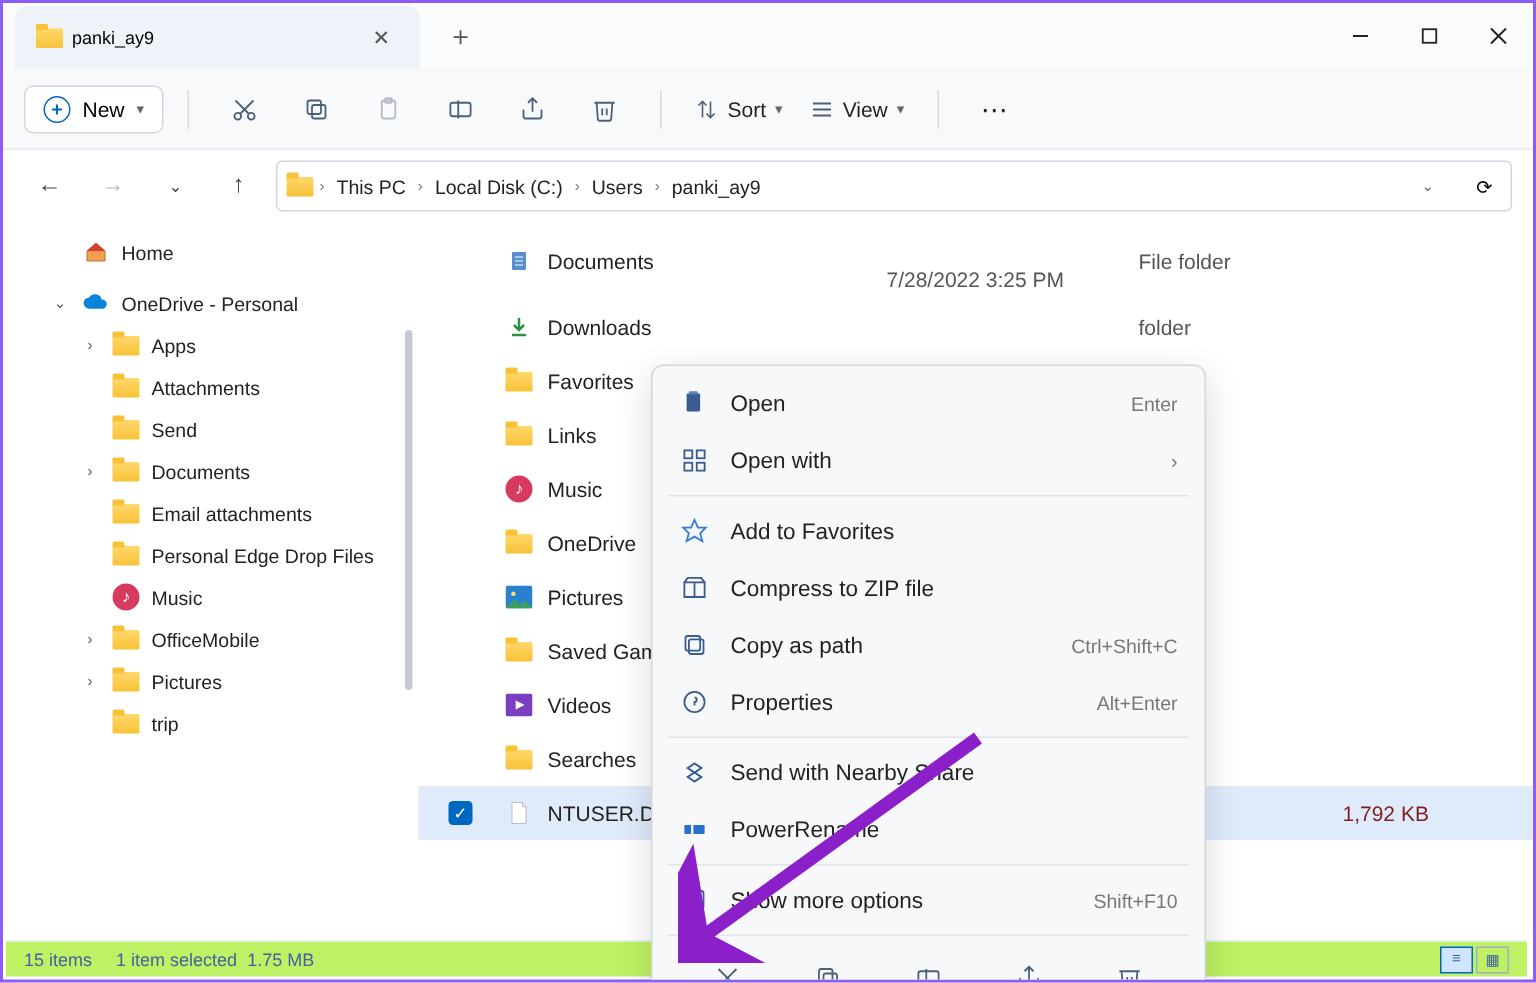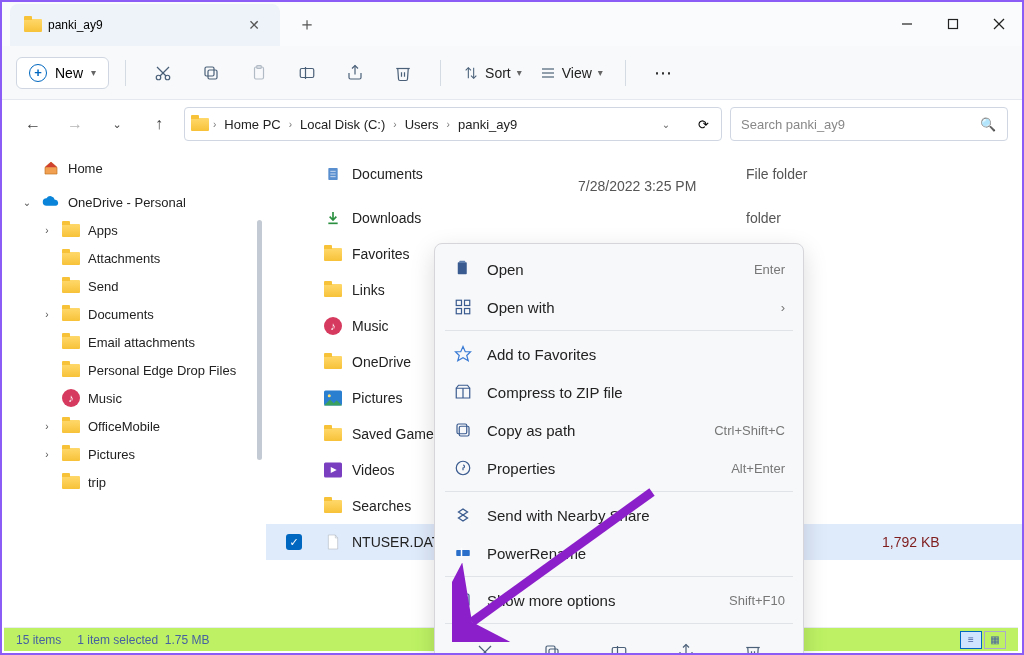--- a/index.html
+++ b/index.html
@@ -28,21 +28,21 @@
 .navbar { height: 48px; display: flex; align-items: center; padding: 0 14px; gap: 8px; }
 .nav-ic { width: 34px; height: 34px; display: flex; align-items: center; justify-content: center; color: #444; font-size: 16px; }
 .addrbox { flex: 1; height: 34px; border: 1px solid #d0d7e2; border-radius: 4px; display: flex; align-items: center; padding: 0 6px; gap: 4px; font-size: 13px; }
 .crumb { padding: 2px 4px; color: #222; }
 .crumb-sep { color: #777; font-size: 10px; }
 .addrbox .spacer { flex: 1; }
 .searchbox { width: 278px; height: 34px; border: 1px solid #d0d7e2; border-radius: 4px; display: flex; align-items: center; padding: 0 10px; font-size: 13px; color: #888; }
 
 
 .main { display: flex; height: 485px; }
-.sidebar { width: 264px; border: none; padding: 6px 0; overflow: hidden; position: relative; }
+.sidebar { width: 264px; border: none; padding: 6px 0; overflow: hidden; position: relative; margin-left: 13px; }
 .sidebar::after { content: ""; position: absolute; right: 4px; top: 72px; width: 5px; height: 240px; background: #c4cad3; border-radius: 3px; }
 .side-item { display: flex; align-items: center; gap: 8px; padding: 6px 8px 6px 18px; font-size: 13px; color: #222; }
 .side-item.lvl1 { padding-left: 38px; }
 .side-chev { width: 14px; font-size: 10px; color: #555; text-align: center; }
 .side-ico { width: 18px; height: 16px; display: flex; align-items: center; justify-content: center; }
 
 .content { flex: 1; position: relative; }
 .col-head { display: flex; border-bottom: 1px solid #e8ecf1; padding: 8px 0 8px 20px; font-size: 13px; color: #3a5b8f; }
 .col-head .ck-all { width: 16px; height: 16px; border: 1px solid #888; border-radius: 3px; margin-right: 20px; }
 .ch-name { width: 256px; display: flex; align-items: center; gap: 80px; }
@@ -192,36 +192,32 @@
 <div class="navbar">
   <div class="nav-ic">←</div>
   <div class="nav-ic" style="opacity:.4">→</div>
   <div class="nav-ic" style="font-size:11px">⌄</div>
   <div class="nav-ic">↑</div>
   <div class="addrbox">
     <div style="width:18px">
         <div class="yfold"></div>
       </div>
     <span class="crumb-sep">›</span>
-    <span class="crumb">Home PC</span>
+    <span class="crumb">This PC</span>
     <span class="crumb-sep">›</span>
     <span class="crumb">Local Disk (C:)</span>
     <span class="crumb-sep">›</span>
     <span class="crumb">Users</span>
     <span class="crumb-sep">›</span>
     <span class="crumb">panki_ay9</span>
     <div class="spacer"></div>
     <span class="chev-sm">⌄</span>
     <span style="width:14px"></span>
     <span style="padding:0 6px">⟳</span>
   </div>
-  <div class="searchbox">
-    <span style="flex:1">Search panki_ay9</span>
-    <span>🔍</span>
-  </div>
 </div>
 
 <div class="main">
   <div class="sidebar" id="sidebar">
       <div class="side-item">
         <span class="side-chev"></span>
         <span class="side-ico">
           <svg width="18" height="16" viewBox="0 0 24 24">
             <path d="M3 11l9-8 9 8v10H3z" fill="#f0a050" stroke="#c07020"></path>
             <path d="M3 11l9-8 9 8" fill="#d04030"></path>

